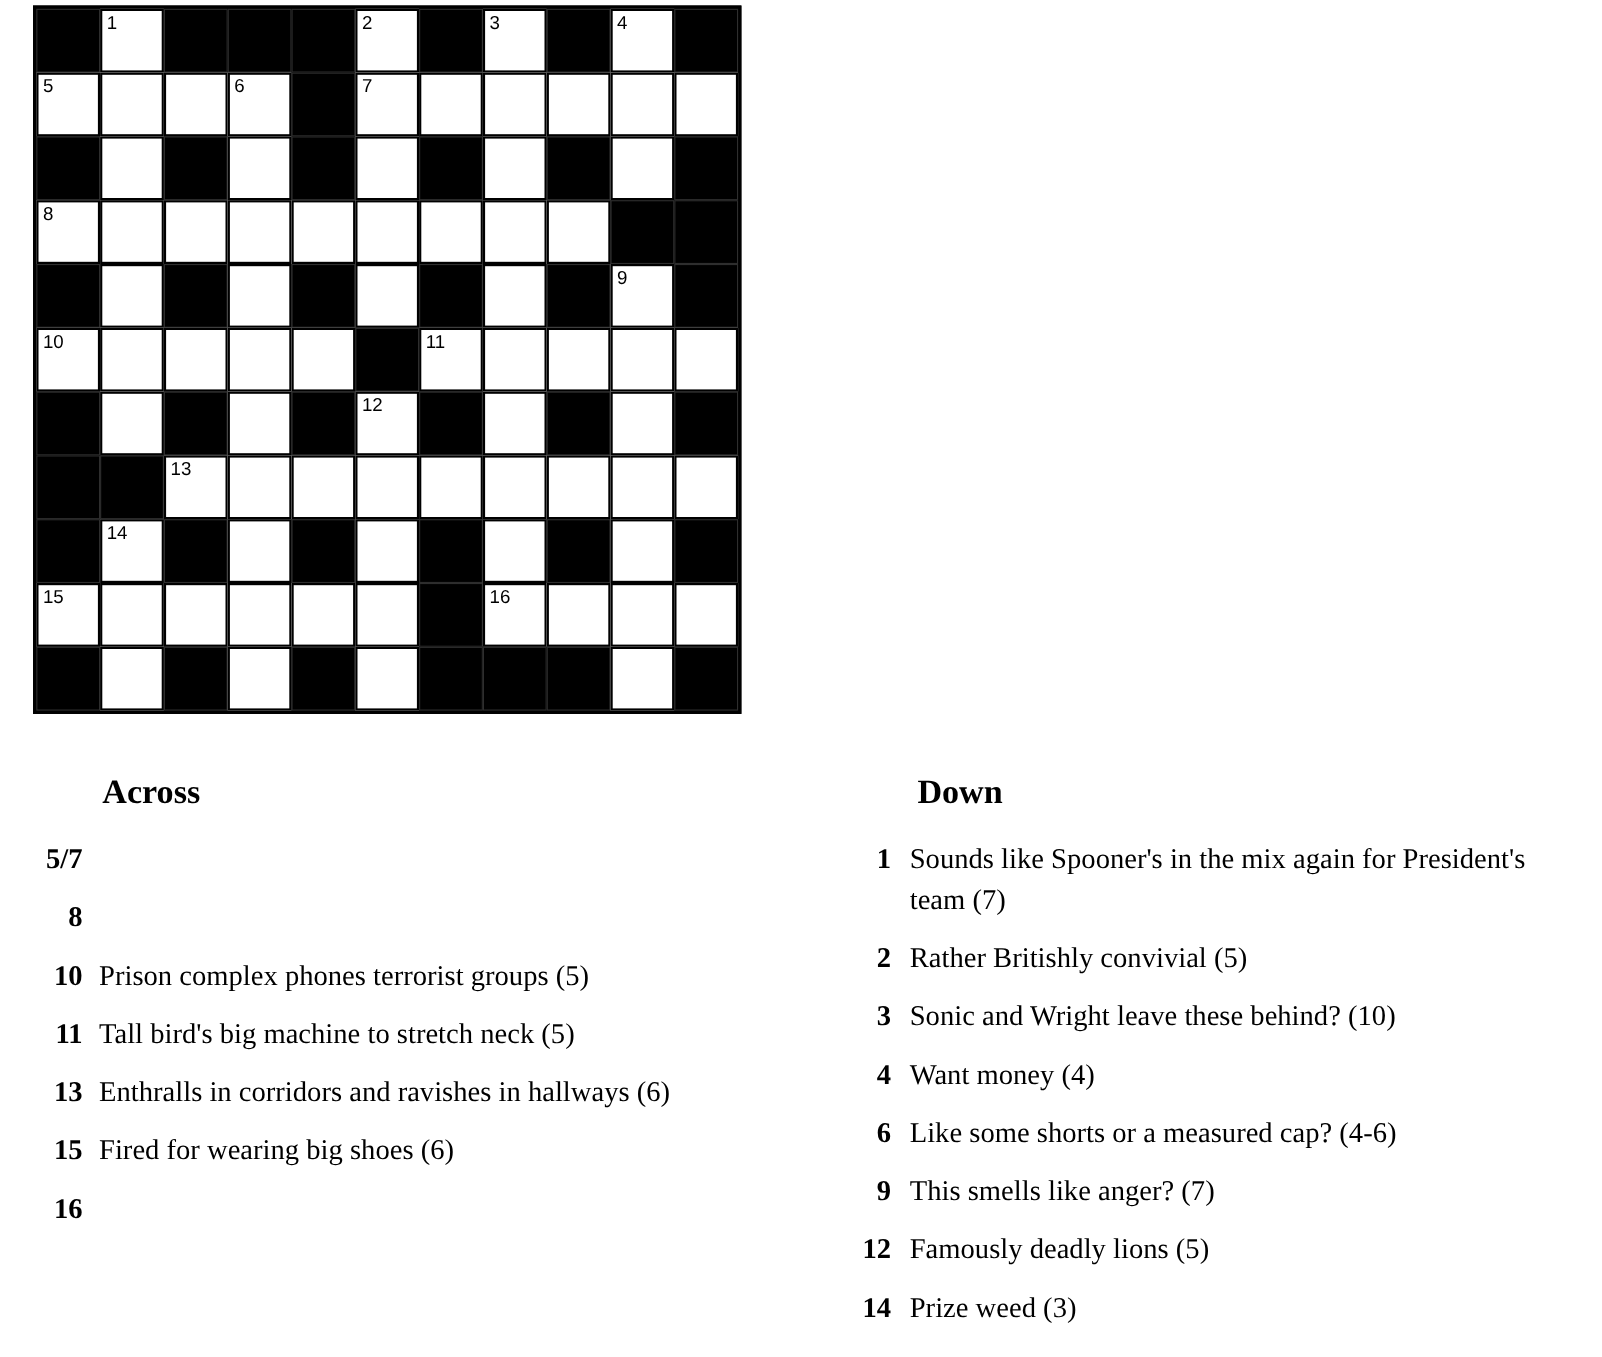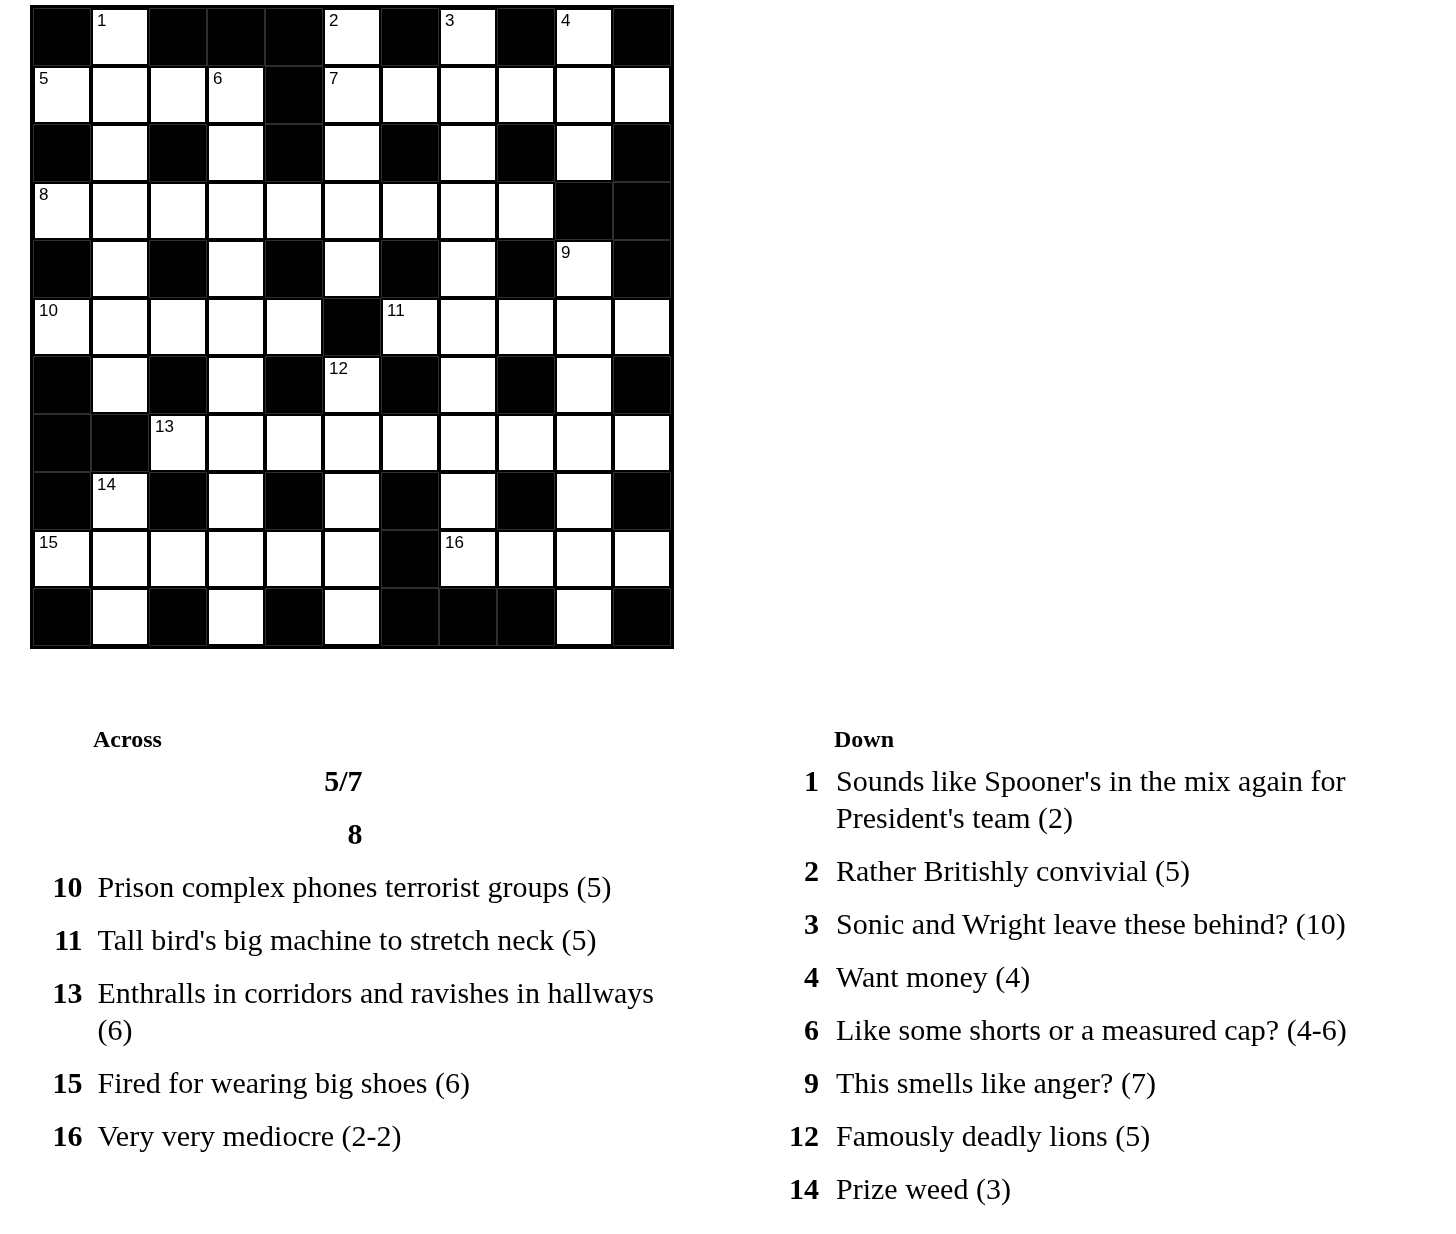--- a/index.html
+++ b/index.html
@@ -25,30 +25,30 @@
   .cell.black { background: #000000; border: 1px solid #2e2e2e; }
   .cellnum {
     position: absolute; top: 1px; left: 4px;
     font-family: "Liberation Sans", sans-serif;
     font-size: 17px; line-height: 1.15; color: #000000;
   }
 
   
   .clues-header {
     position: absolute;
-    font-weight: bold; font-size: 24px; line-height: 1.1; margin-top: 23px;
+    font-weight: bold; font-size: 31px; line-height: 1.1;
   }
   #across-header { left: 93px;  top: 703px; }
   #down-header   { left: 834px; top: 703px; }
 
   .clue-list { position: absolute; top: 762px; }
   #across-list { left: 0;     width: 665px; }
   #down-list   { left: 718px; width: 712px; }
 
-  .clue { display: flex; margin-bottom: 16px; font-size: 30px; line-height: 37px; justify-content: center; }
+  .clue { display: flex; margin-bottom: 16px; font-size: 26px; line-height: 37px; }
   .clue .num { font-weight: bold; text-align: right; flex: 0 0 auto; }
   #across-list .num { width: 75px; margin-right: 15px; }
   #down-list   .num { width: 92px; margin-right: 17px; }
   #across-list .txt { width: 560px; }
   #down-list   .txt { width: 585px; }
 </style>
 </head>
 <body>
 
 <div class="grid">
@@ -226,29 +226,28 @@
     <div class="clue">
       <span class="num">13</span>
       <span class="txt">Enthralls in corridors and ravishes in hallways (6)</span>
     </div>
     <div class="clue">
       <span class="num">15</span>
       <span class="txt">Fired for wearing big shoes (6)</span>
     </div>
     <div class="clue">
       <span class="num">16</span>
-      <span class="txt">Very very mediocre (2-2)</span>
     </div>
   </div>
 
 <div class="clues-header" id="down-header">Down</div>
 <div class="clue-list" id="down-list">
     <div class="clue">
       <span class="num">1</span>
-      <span class="txt">Sounds like Spooner's in the mix again for President's team (2)</span>
+      <span class="txt">Sounds like Spooner's in the mix again for President's team (7)</span>
     </div>
     <div class="clue">
       <span class="num">2</span>
       <span class="txt">Rather Britishly convivial (5)</span>
     </div>
     <div class="clue">
       <span class="num">3</span>
       <span class="txt">Sonic and Wright leave these behind? (10)</span>
     </div>
     <div class="clue">

